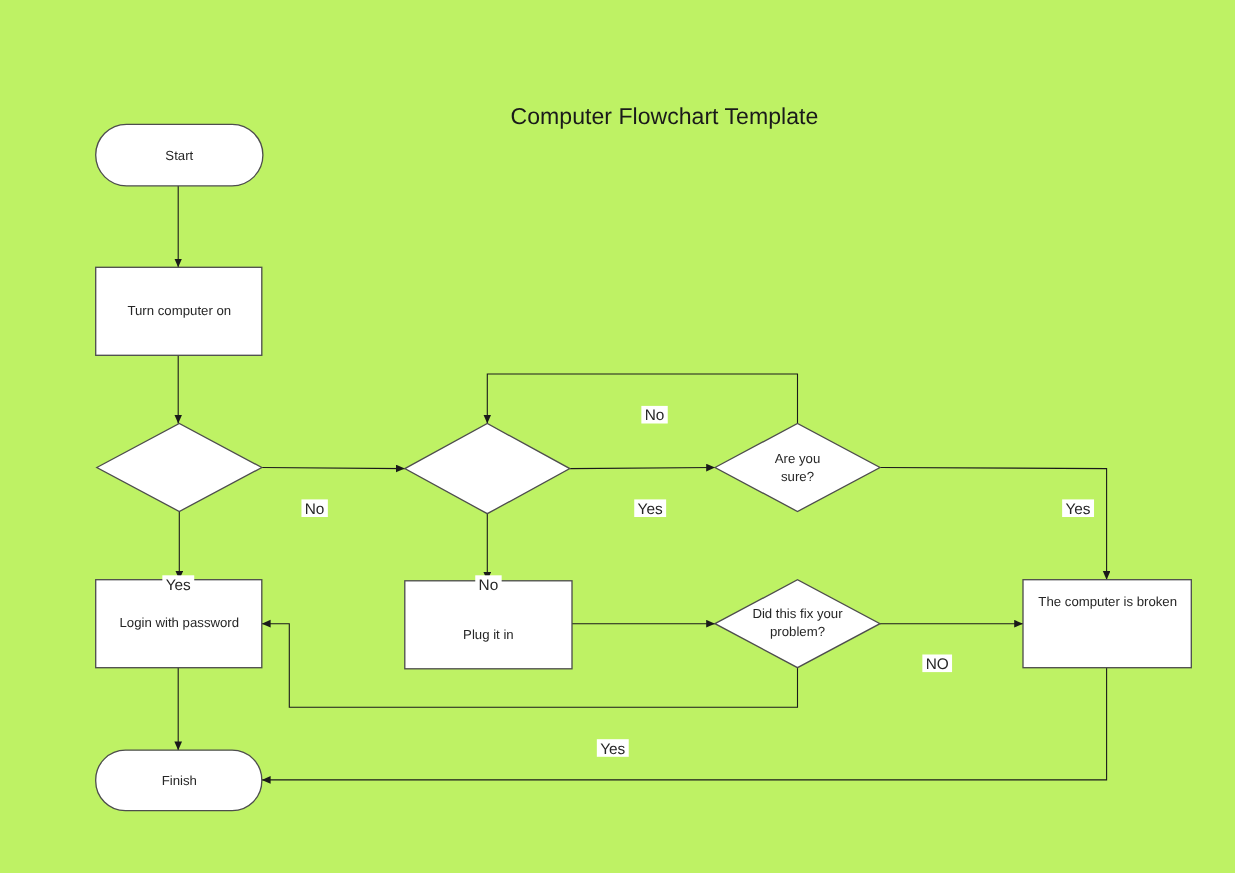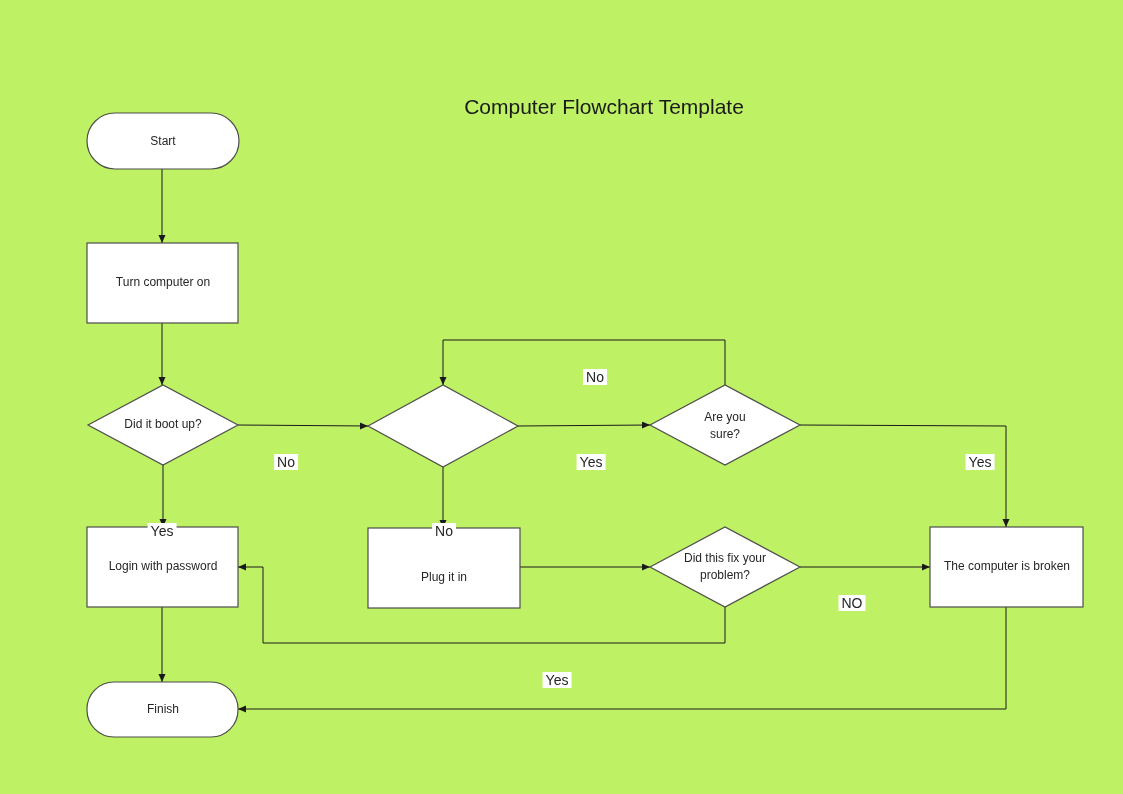--- a/index.html
+++ b/index.html
@@ -53,21 +53,21 @@
   }
   
   .lbl-start   { left: 163px; top: 142px;  width: 120px; }
   .lbl-turnon  { left: 163px; top: 283px;  width: 122px; }
   .lbl-boot    { left: 163px; top: 425px;  width: 98px;  }
   .lbl-plugged { left: 443px; top: 426px;  width: 68px;  }
   .lbl-sure    { left: 725px; top: 426px;  width: 66px;  }
   .lbl-login   { left: 163px; top: 567px;  width: 112px; }
   .lbl-plug    { left: 444px; top: 568px;  width: 130px; margin-top: 10px; }
   .lbl-fix     { left: 725px; top: 567px;  width: 90px;  }
-  .lbl-broken  { left: 1007px; top: 567px; width: 128px; }
+  .lbl-broken  { left: 1007px; top: 548px; width: 128px; }
   .lbl-finish  { left: 163px; top: 710px;  width: 120px; }
   
   .elbl-boot-no     { left: 286px; top: 426px; }
   .elbl-boot-yes    { left: 162px; top: 495px; }
   .elbl-plugged-yes { left: 591px; top: 426px; }
   .elbl-plugged-no  { left: 444px; top: 495px; }
   .elbl-sure-no     { left: 595px; top: 341px; }
   .elbl-sure-yes    { left: 980px; top: 426px; }
   .elbl-fix-no      { left: 852px; top: 567px; }
   .elbl-fix-yes     { left: 557px; top: 644px; }
@@ -111,21 +111,20 @@
       <polygon points="650,567 725,527 800,567 725,607"></polygon>
       <rect x="930" y="527" width="153" height="80"></rect>
       <rect x="87" y="682" width="151" height="55" rx="27" ry="27"></rect>
     </g>
   </svg>
 
   <div class="title">Computer Flowchart Template</div>
 
   <div class="node-label lbl-start">Start</div>
   <div class="node-label lbl-turnon">Turn computer on</div>
-  <div class="node-label lbl-boot">Did it boot up?</div>
   <div class="node-label lbl-sure">Are you sure?</div>
   <div class="node-label lbl-login">Login with password</div>
   <div class="node-label lbl-plug">Plug it in</div>
   <div class="node-label lbl-fix">Did this fix your problem?</div>
   <div class="node-label lbl-broken">The computer is broken</div>
   <div class="node-label lbl-finish">Finish</div>
 
   <span class="edge-label elbl-boot-no">No</span>
   <span class="edge-label elbl-boot-yes">Yes</span>
   <span class="edge-label elbl-plugged-yes">Yes</span>

